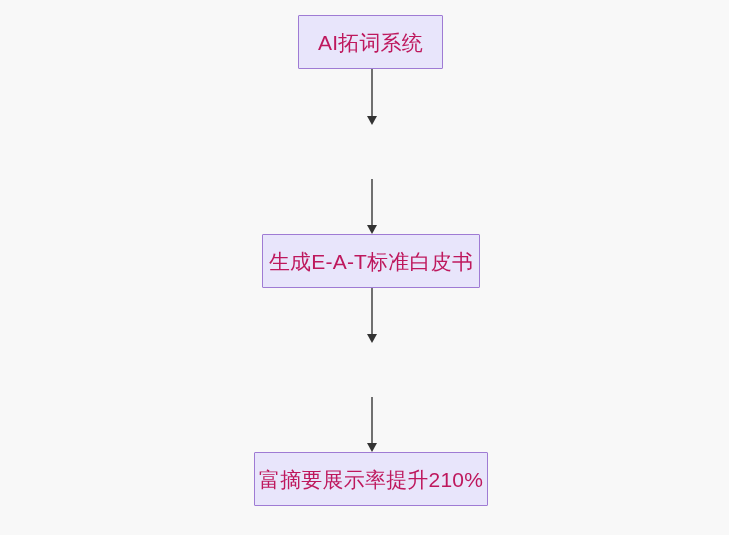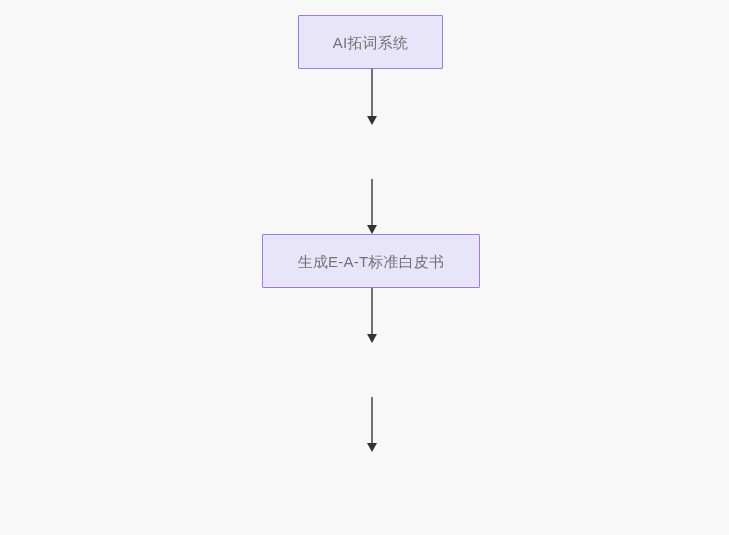--- a/index.html
+++ b/index.html
@@ -24,23 +24,23 @@
     box-sizing: border-box;
     background: #e8e5fb;
     border: 1.5px solid #9f7bd4;
     border-radius: 1px;
     display: flex;
     align-items: center;
     justify-content: center;
     z-index: 2;
   }
   .node-label {
-    font-size: 15px;
+    font-size: 21px;
     line-height: 1;
-    color: #737373;
+    color: #be185d;
     letter-spacing: 0.2px;
     white-space: nowrap;
     user-select: none;
   }
   .edge {
     position: absolute;
     z-index: 1;
   }
   .edge-line {
     position: absolute;
@@ -87,14 +87,17 @@
   <div class="node-box" style="left:298px; top:15px; width:145px; height:54px;">
     <span class="node-label">AI拓词系统</span>
   </div>
 
 
   <div class="node-box" style="left:262px; top:234px; width:218px; height:54px;">
     <span class="node-label">生成E-A-T标准白皮书</span>
   </div>
 
 
+  <div class="node-box" style="left:254px; top:452px; width:234px; height:54px;">
+    <span class="node-label">富摘要展示率提升210%</span>
+  </div>
 
 </div>
 
 </body></html>

